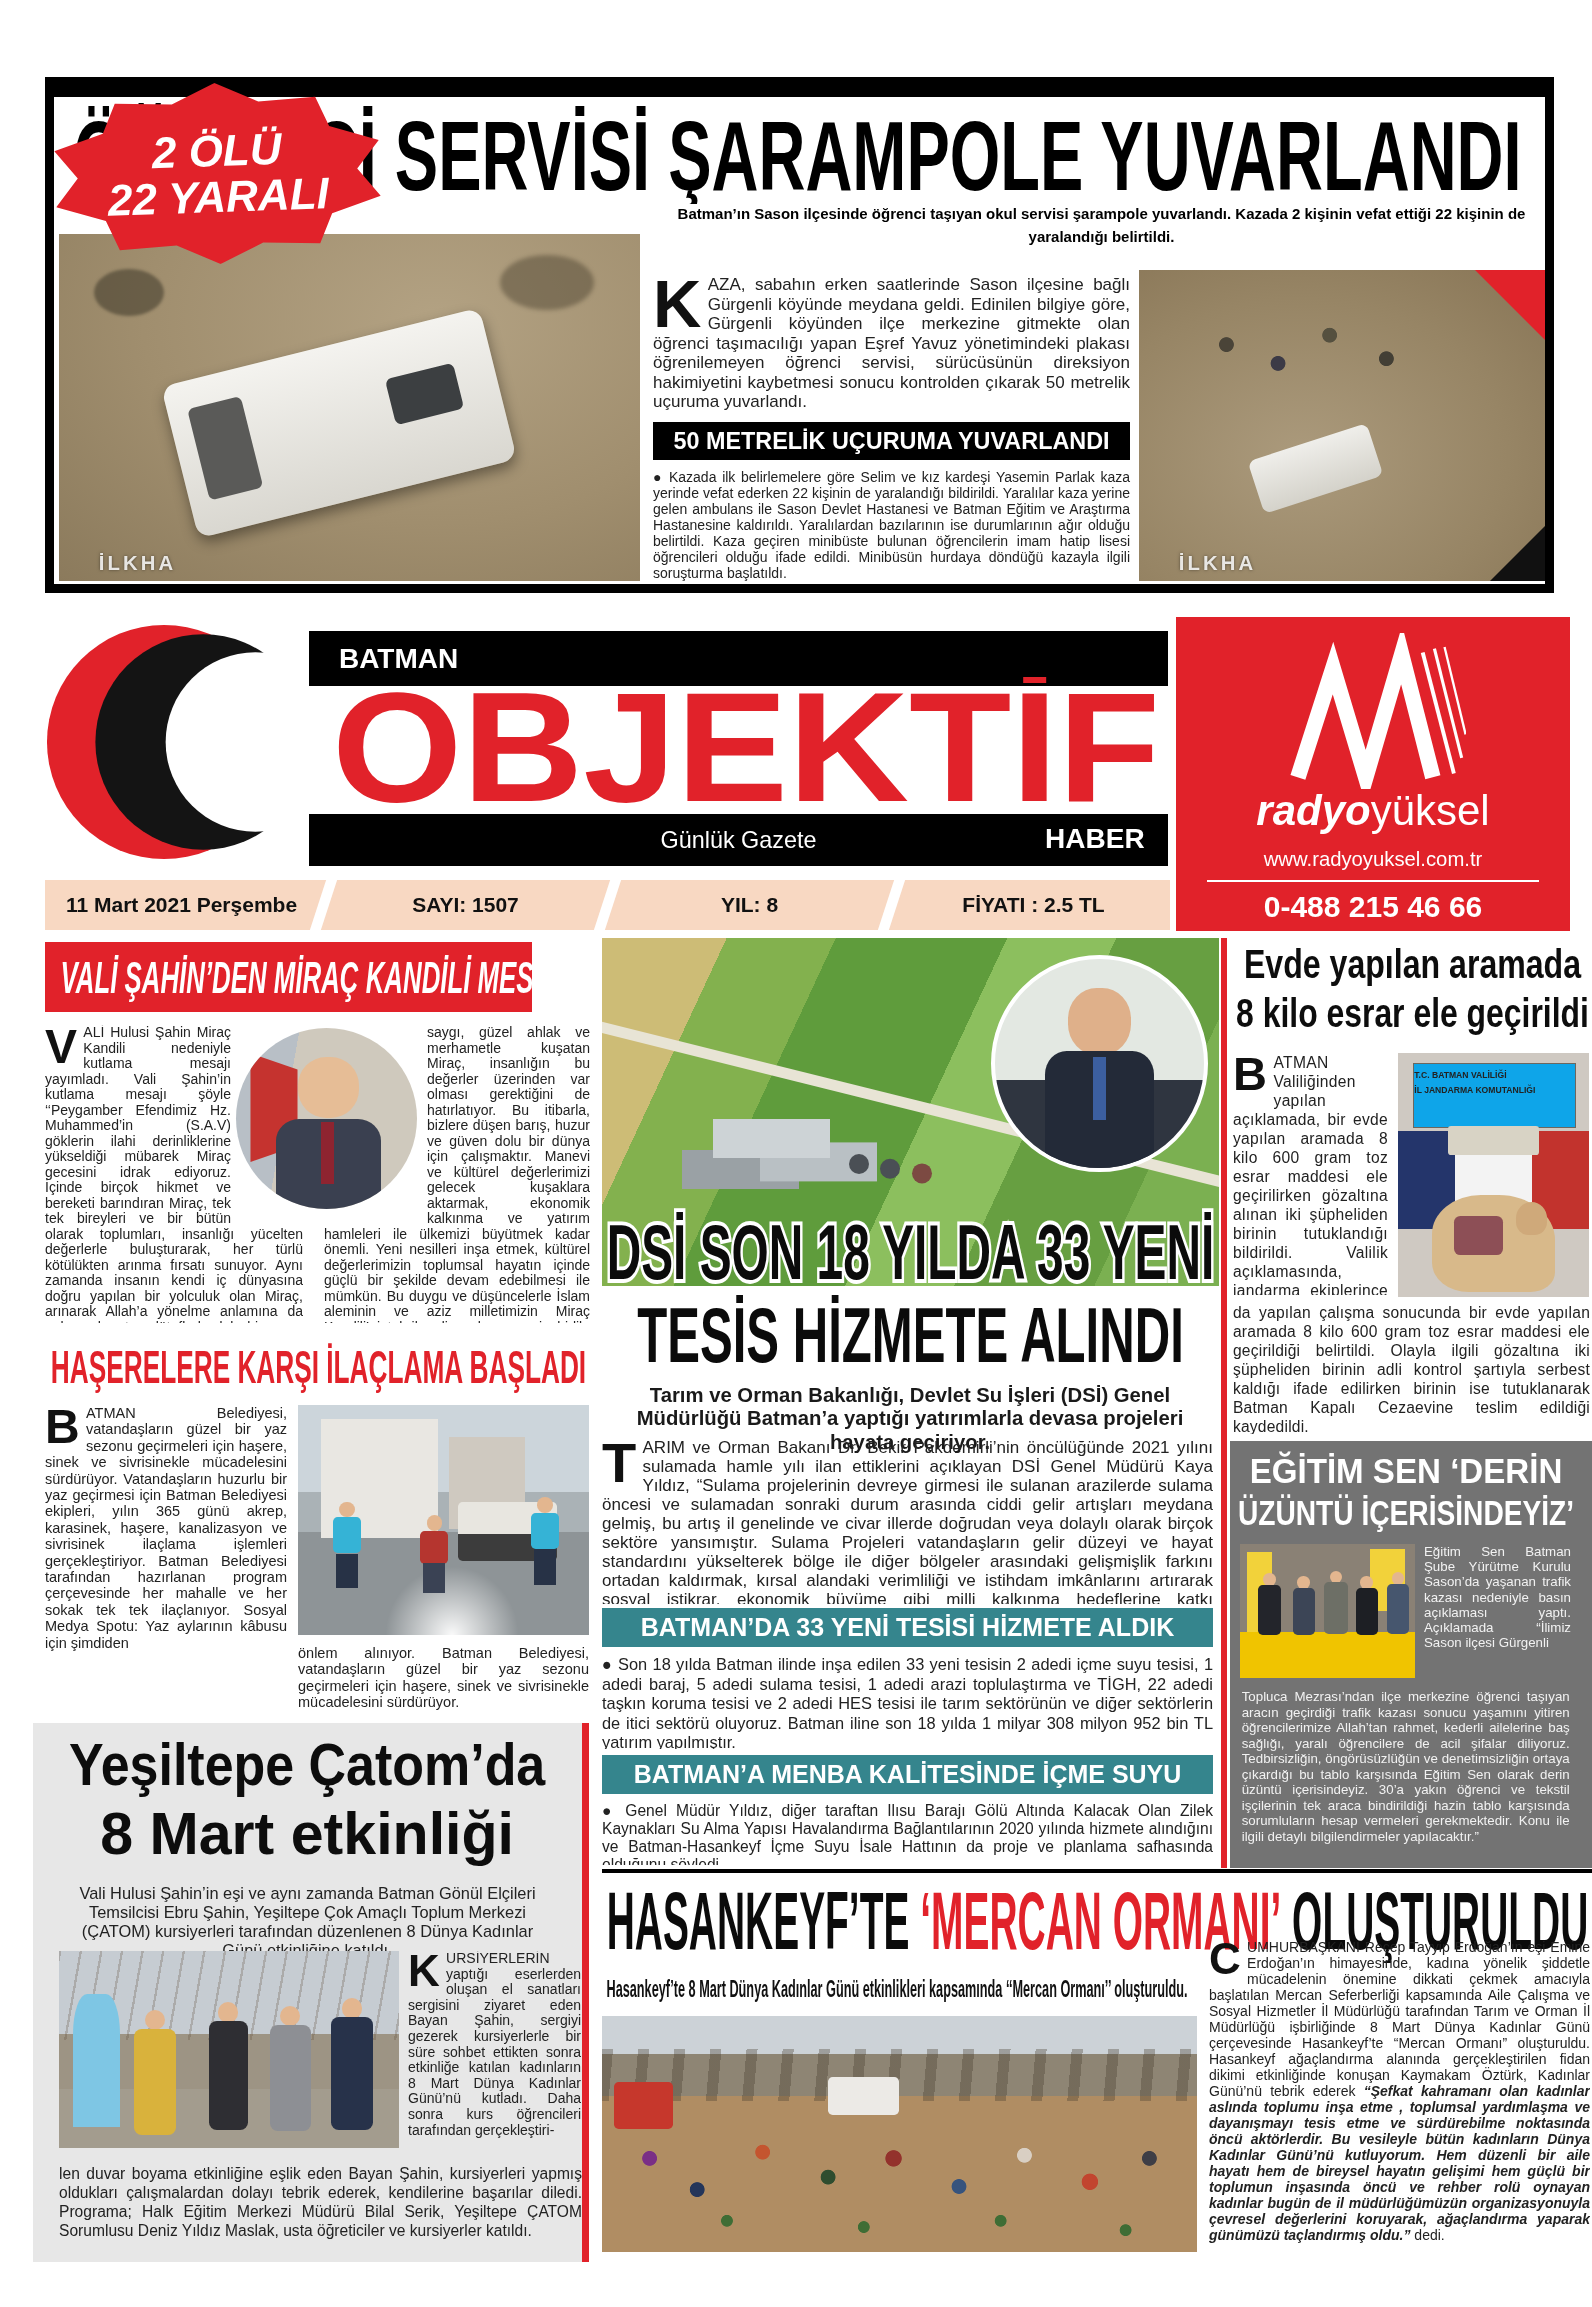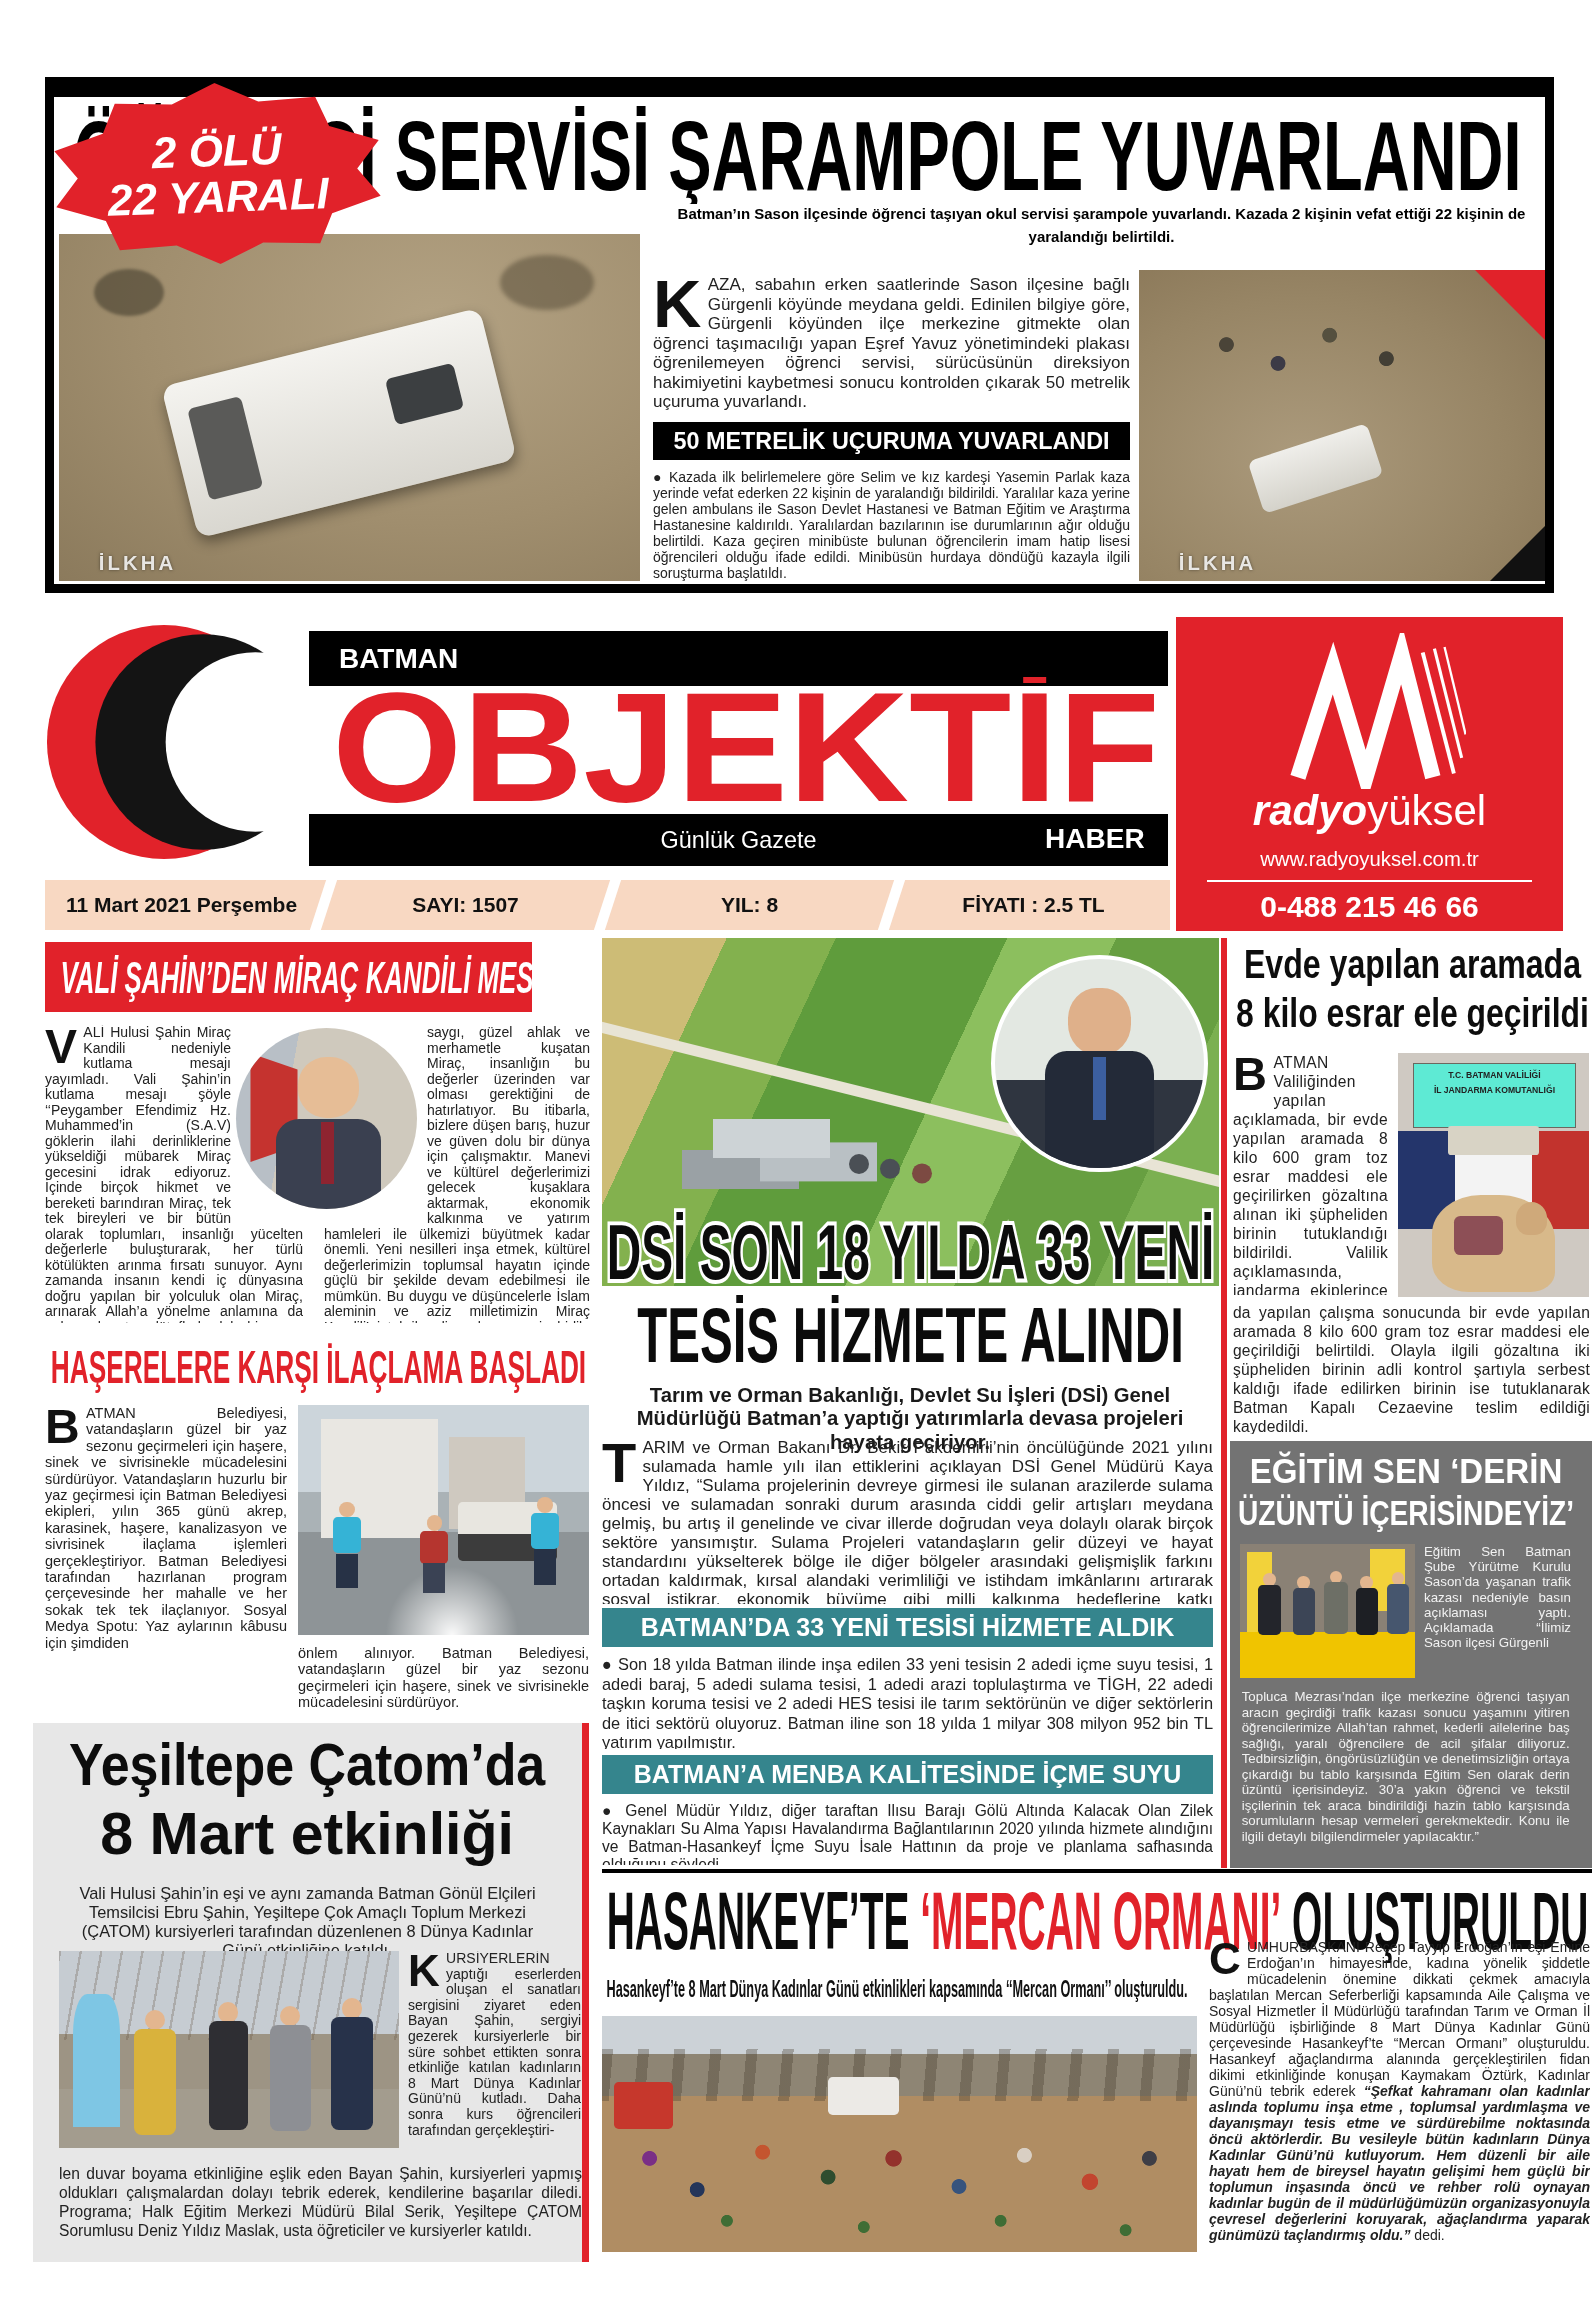--- a/index.html
+++ b/index.html
@@ -13,21 +13,21 @@
   .leadword{font-weight:normal;}
   
   .banner{position:absolute;left:45px;top:77px;width:1509px;height:516px;border-left:9.4px solid #000;border-right:9.4px solid #000;border-bottom:9.4px solid #000;box-sizing:border-box;background:#fff;}
   .banner-topbar{position:absolute;left:45px;top:77px;width:1509px;height:20.3px;background:#000;}
   .badge{position:absolute;left:47px;top:83px;width:341px;height:181px;background:#e1222a;display:flex;flex-direction:column;justify-content:center;align-items:center;transform:rotate(-2deg);z-index:5;
     clip-path:polygon(50% 0%,62.7% 11%,79.4% 9.5%,83.2% 25.9%,97.6% 34.6%,91% 50%,97.6% 65.5%,83.2% 74.1%,79.4% 90.5%,62.7% 89%,50% 100%,37.3% 89%,20.6% 90.5%,16.8% 74.1%,2.4% 65.5%,9% 50%,2.4% 34.6%,16.8% 25.9%,20.6% 9.5%,37.3% 11%);}
   .badge span{color:#fff;font-weight:bold;font-style:italic;font-size:44px;line-height:1.04;}
   .sect-bar{position:absolute;background:#000;color:#fff;font-weight:bold;text-align:center;}
   
   .mast-bar{position:absolute;background:#000;color:#fff;}
-  .adbox{position:absolute;left:1176px;top:617px;width:387px;height:314px;background:#e1222a;}
+  .adbox{position:absolute;left:1176px;top:617px;width:387px;height:314px;background:#e1222a;padding-left:7px;}
   .dateline{position:absolute;left:45px;top:880px;width:1125px;height:50px;background:#f8d8c2;display:flex;align-items:center;}
   .dl-cell{flex:1;text-align:center;font-weight:bold;font-size:21px;color:#111;}
   .dl-sep{width:11px;height:50px;background:#fff;transform:skewX(-18deg);}
   
   .redbar{position:absolute;background:#e1222a;}
   .tealbar{position:absolute;background:#35858d;color:#fff;font-weight:bold;text-align:center;}
   .graybox{position:absolute;left:33px;top:1723px;width:549px;height:539px;background:#e7e7e7;border-right:7.8px solid #e1222a;}
   .blackbox{position:absolute;left:1230px;top:1441px;width:400px;height:427px;background:#737373;}
   .cut-r{float:right;width:72px;height:195px;}
   .cut-l{float:left;width:103px;height:195px;}
@@ -255,21 +255,21 @@
   <svg class="abs" style="left:1233px;top:939px;" width="359" height="102" viewBox="0 0 460 130">
     <text x="230" y="50" text-anchor="middle" textLength="432" lengthAdjust="spacingAndGlyphs" font-size="52" font-weight="bold" fill="#0d0d0d">Evde yapılan aramada</text>
     <text x="230" y="112" text-anchor="middle" textLength="452" lengthAdjust="spacingAndGlyphs" font-size="52" font-weight="bold" fill="#0d0d0d">8 kilo esrar ele geçirildi</text>
   </svg>
 
   <div class="abs just" style="left:1233px;top:1053px;width:155px;height:242px;overflow:hidden;font-size:15.6px;line-height:19px;letter-spacing:0.3px;color:#222;">
     <span class="dropcap" style="font-size:47px;">B</span><span class="leadword">ATMAN</span><span> Valiliğinden yapılan açıklamada, bir evde yapılan aramada 8 kilo 600 gram toz esrar maddesi ele geçirilirken gözaltına alınan iki şüpheliden birinin tutuklandığı bildirildi. Valilik açıklamasında, jandarma ekiplerince “Uyuşturucu ile Mücadele” kapsamın-</span>
   </div>
 
   <div class="ph" style="left:1398px;top:1053px;width:191px;height:244px;background:#cfc9c2;">
-    <div style="position:absolute;left:8%;top:4%;width:84%;height:26%;background:#5eead4;border:1.6px solid #6c675f;text-align:center;">
+    <div style="position:absolute;left:8%;top:4%;width:84%;height:26%;background:#0ea5e9;border:1.6px solid #6c675f;">
       <div style="font-size:8.6px;font-weight:bold;margin-top:6.3px;color:#222;">T.C. BATMAN VALİLİĞİ</div>
       <div style="font-size:8.6px;font-weight:bold;margin-top:4.7px;color:#222;">İL JANDARMA KOMUTANLIĞI</div>
     </div>
     <div style="position:absolute;left:0;top:32%;width:100%;height:40%;background:linear-gradient(90deg,#24356b 0 30%,#f3f3f3 30% 70%,#c2332d 70%);"></div>
     <div style="position:absolute;left:26%;top:30%;width:48%;height:12%;background:#d8d3c5;border-radius:3.1px;"></div>
     <div style="position:absolute;left:18%;top:58%;width:64%;height:40%;background:#d8b98a;border-radius:40% 46% 20% 30%;">
       <div style="position:absolute;right:6%;top:8%;width:26%;height:34%;background:#cfa97a;border-radius:50% 50% 40% 40%;"></div>
       <div style="position:absolute;left:18%;top:22%;width:40%;height:40%;background:#8d4f56;border-radius:6.3px;"></div>
     </div>
   </div>

